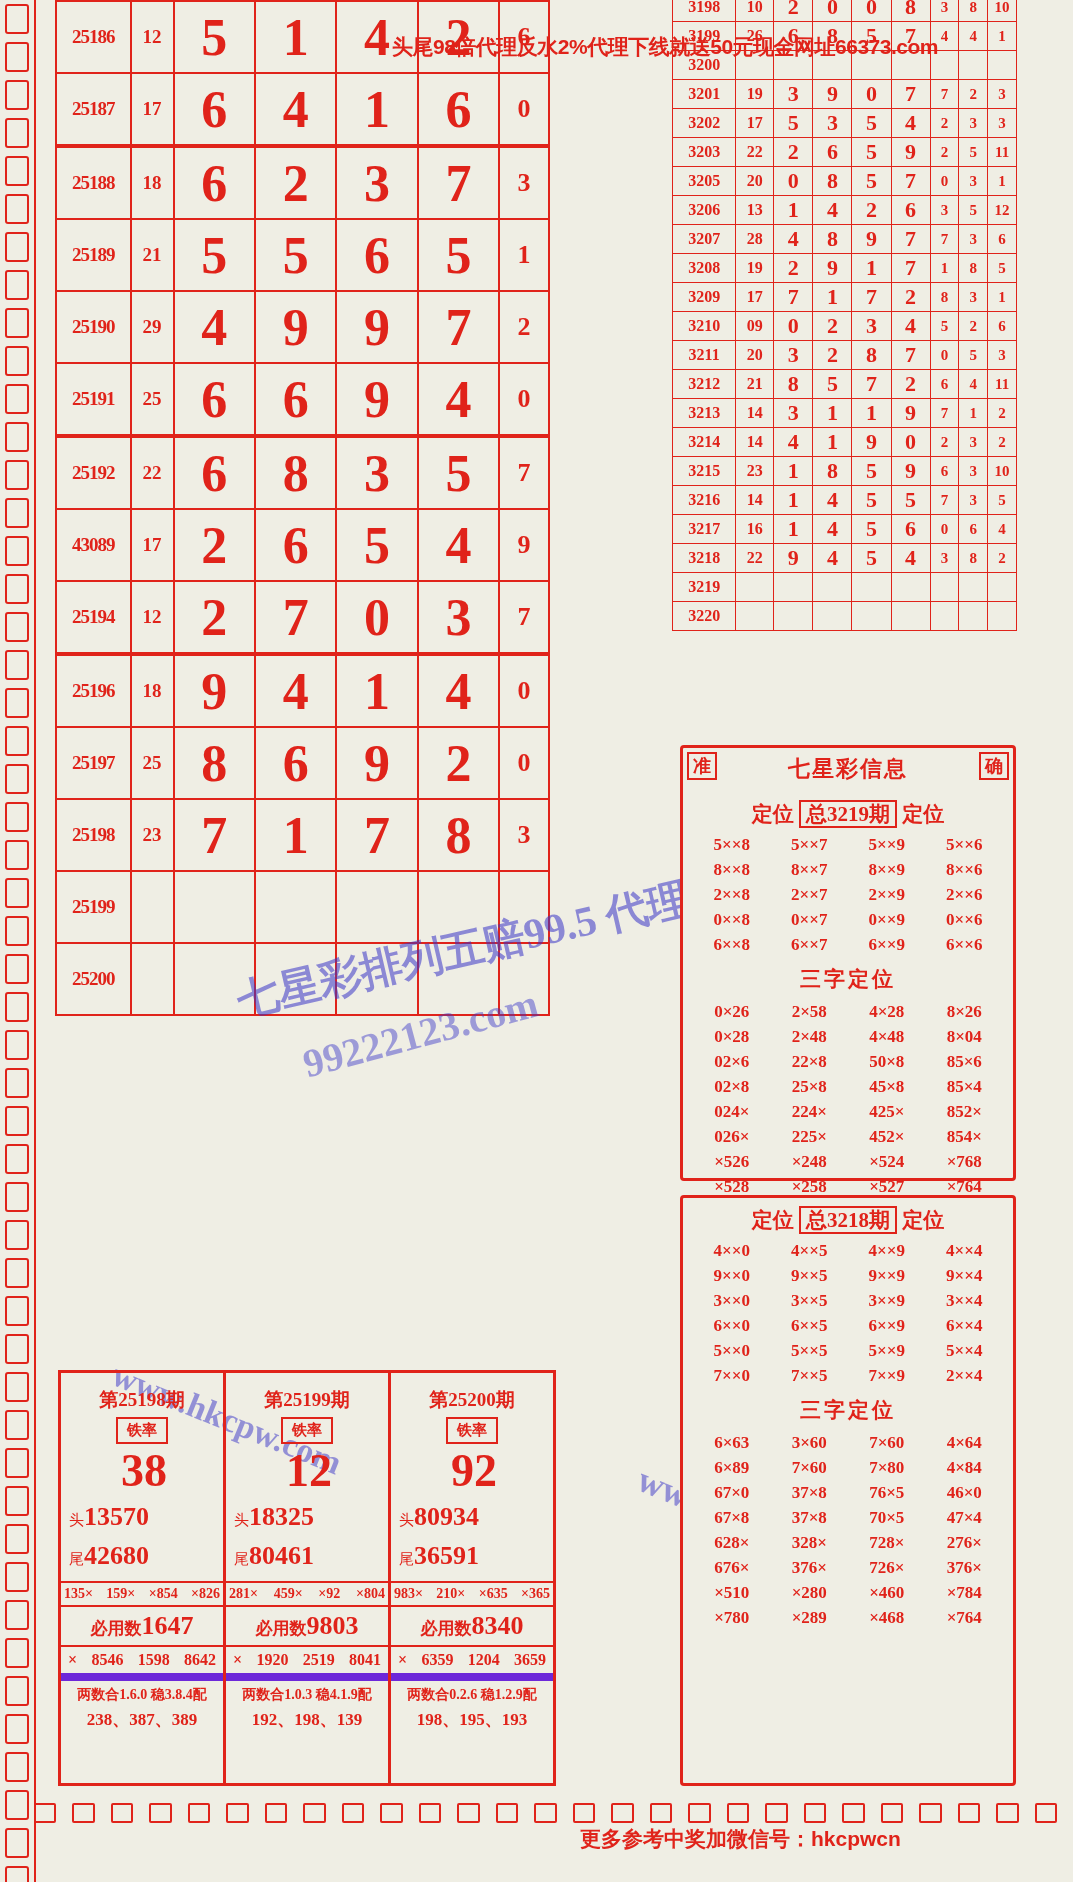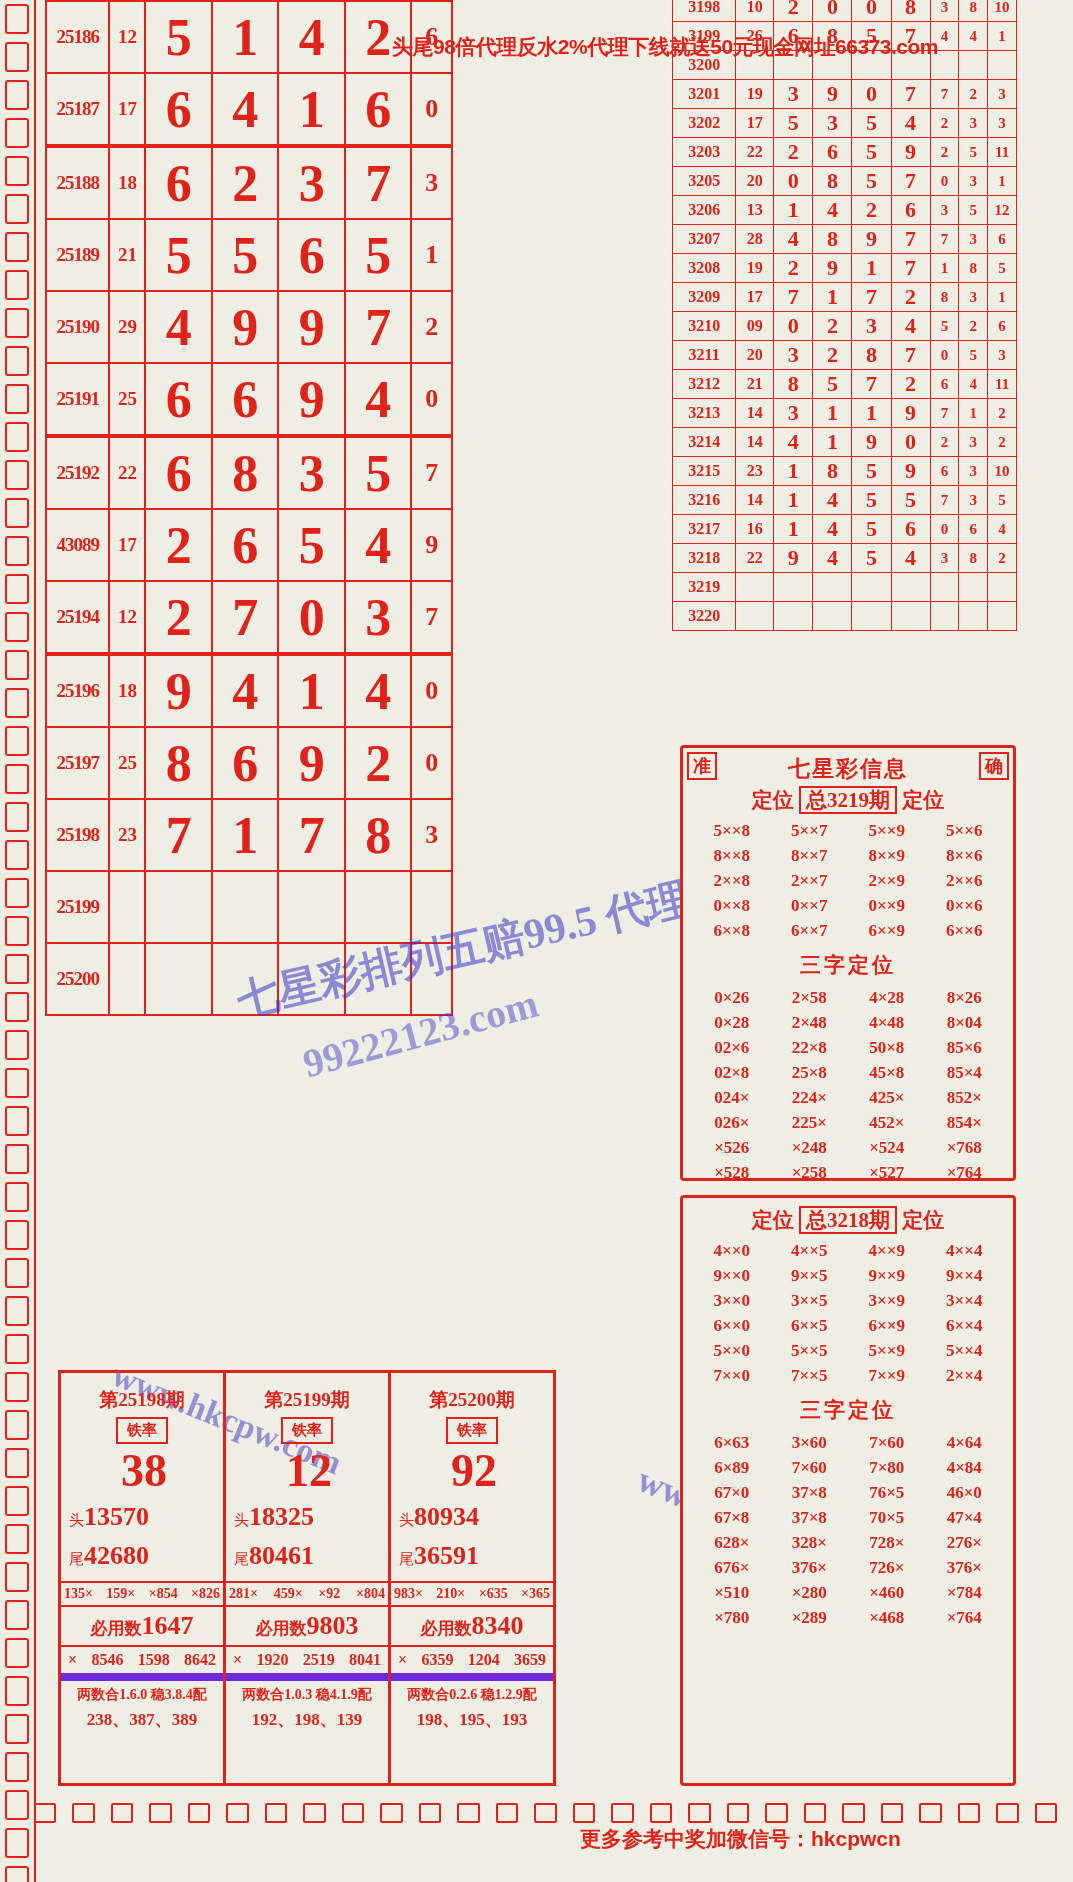--- a/index.html
+++ b/index.html
@@ -15,21 +15,21 @@
     position:absolute;left:0;top:0;width:34px;height:1882px;
     background:#efeee4;
     border-right:2px solid #e0231a;
   }
   .perf .hole{
     position:absolute;left:5px;width:20px;height:26px;
     border:2px solid #e0231a;border-radius:3px;
   }
   
   .maintable{
-    position:absolute;left:45px;top:0;width:408px;
+    position:absolute;left:55px;top:0;width:495px;
     border-collapse:collapse;
   }
   .maintable td{
     border:2px solid #e0231a;
     height:68px;
     text-align:center;
     vertical-align:middle;
     color:#e0231a;
   }
   .maintable td.issue{
@@ -133,21 +133,21 @@
     position:absolute;border:3px solid #e0231a;border-radius:4px;
     background:#efeee4;
   }
   .ib1{left:680px;top:745px;width:330px;height:430px;}
   .ib2{left:680px;top:1195px;width:330px;height:585px;}
   .ibtitle{
     text-align:center;font-size:22px;font-weight:bold;margin-top:6px;
     font-family:"Liberation Serif",serif;letter-spacing:2px;
   }
   .ibsub{
-    text-align:center;font-size:21px;font-weight:bold;margin-top:2px;
+    text-align:center;font-size:21px;font-weight:bold;margin-top:16px;
     font-family:"Liberation Serif",serif;
   }
   .ibsub .box{border:2px solid #e0231a;padding:0 5px;}
   .grid3{padding:4px 10px;}
   .grid3 .gr{
     display:flex;justify-content:space-between;font-size:17px;font-weight:bold;
     padding:2.5px 0;font-family:"Liberation Serif",serif;
   }
   .grid3 .gr span{width:25%;text-align:center;}
   .secttitle{

